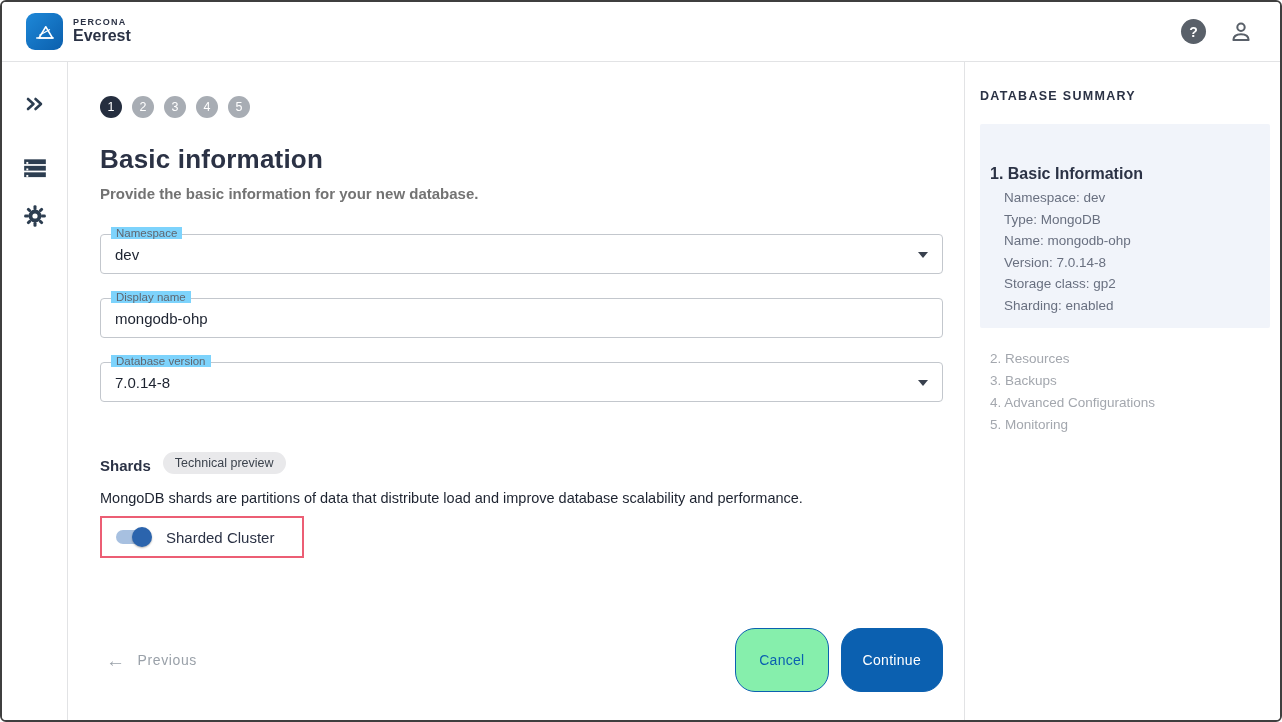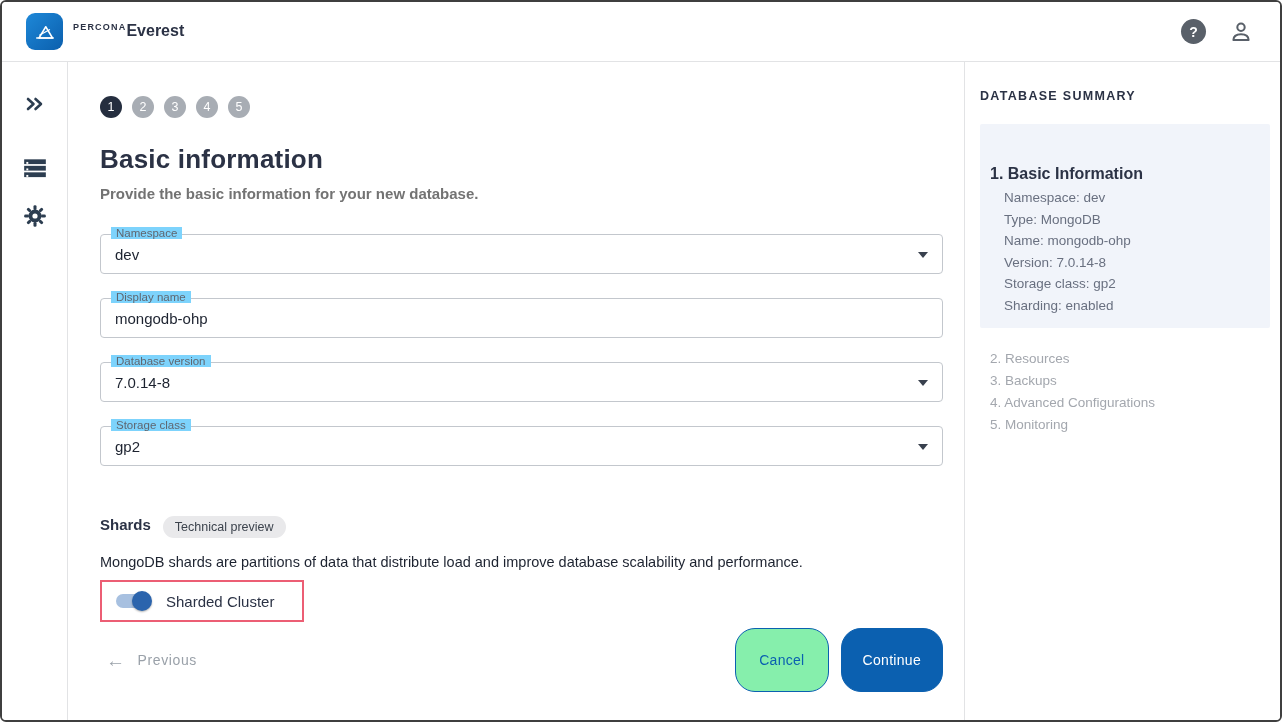--- a/index.html
+++ b/index.html
@@ -17,21 +17,21 @@
     display: flex; align-items: center; justify-content: space-between;
     padding: 0 26px 0 24px;
     border-bottom: 1px solid #e2e3e5; background: #fff;
   }
   .brand { display: flex; align-items: center; gap: 10px; cursor: pointer; }
   .logo-box {
     width: 37px; height: 37px; border-radius: 9px;
     background: linear-gradient(135deg, #1e88d8 0%, #0b5fad 100%);
     display: flex; align-items: center; justify-content: center;
   }
-  .brand-text { display: flex; flex-direction: row; line-height: 1.05; }
+  .brand-text { display: flex; flex-direction: column; line-height: 1.05; }
   .brand-top { font-size: 9px; font-weight: bold; letter-spacing: 1.2px; color: #2b3245; }
   .brand-bottom { font-size: 16px; font-weight: 600; color: #2b3245; }
   .header-actions { display: flex; align-items: center; gap: 22px; }
   .help-btn {
     width: 25px; height: 25px; border-radius: 50%; background: #596069;
     color: #fff; font-size: 14px; font-weight: bold;
     display: flex; align-items: center; justify-content: center; cursor: pointer;
   }
   .profile-btn { cursor: pointer; display: flex; align-items: center; }
 
@@ -85,21 +85,21 @@
   }
   .caret {
     position: absolute; right: 14px; top: 17px;
     width: 0; height: 0;
     border-left: 5px solid transparent; border-right: 5px solid transparent;
     border-top: 6px solid #39414e;
   }
 
   
   .shards { margin-top: 26px; }
-  .shards-head { display: flex; align-items: flex-start; gap: 12px; margin-bottom: 16px; }
+  .shards-head { display: flex; align-items: flex-end; gap: 12px; margin-bottom: 16px; }
   .shards-title { font-size: 15px; font-weight: bold; color: #2b3245; }
   .chip {
     background: #e9e9eb; color: #3c434d; font-size: 12.5px;
     padding: 4px 12px; border-radius: 13px;
   }
   .shards-desc { font-size: 14.5px; color: #1d2330; margin-bottom: 10px; }
   .annotation {
     display: inline-flex; align-items: center; gap: 14px;
     border: 2px solid #ec5e74; padding: 9px 28px 9px 12px;
   }
@@ -250,25 +250,20 @@
         <label>Display name</label>
         <input class="value-input" type="text" value="mongodb-ohp" style="">
       </div>
 
       <div class="field">
         <label>Database version</label>
         <div class="value">7.0.14-8</div>
         <span class="caret"></span>
       </div>
 
-      <div class="field">
-        <label>Storage class</label>
-        <div class="value">gp2</div>
-        <span class="caret"></span>
-      </div>
 
       <div class="shards">
         <div class="shards-head">
           <span class="shards-title">Shards</span>
           <span class="chip">Technical preview</span>
         </div>
         <p class="shards-desc">MongoDB shards are partitions of data that distribute load and improve database scalability and performance.</p>
         <div class="annotation">
           <span class="switch">
             <span class="track"></span>

